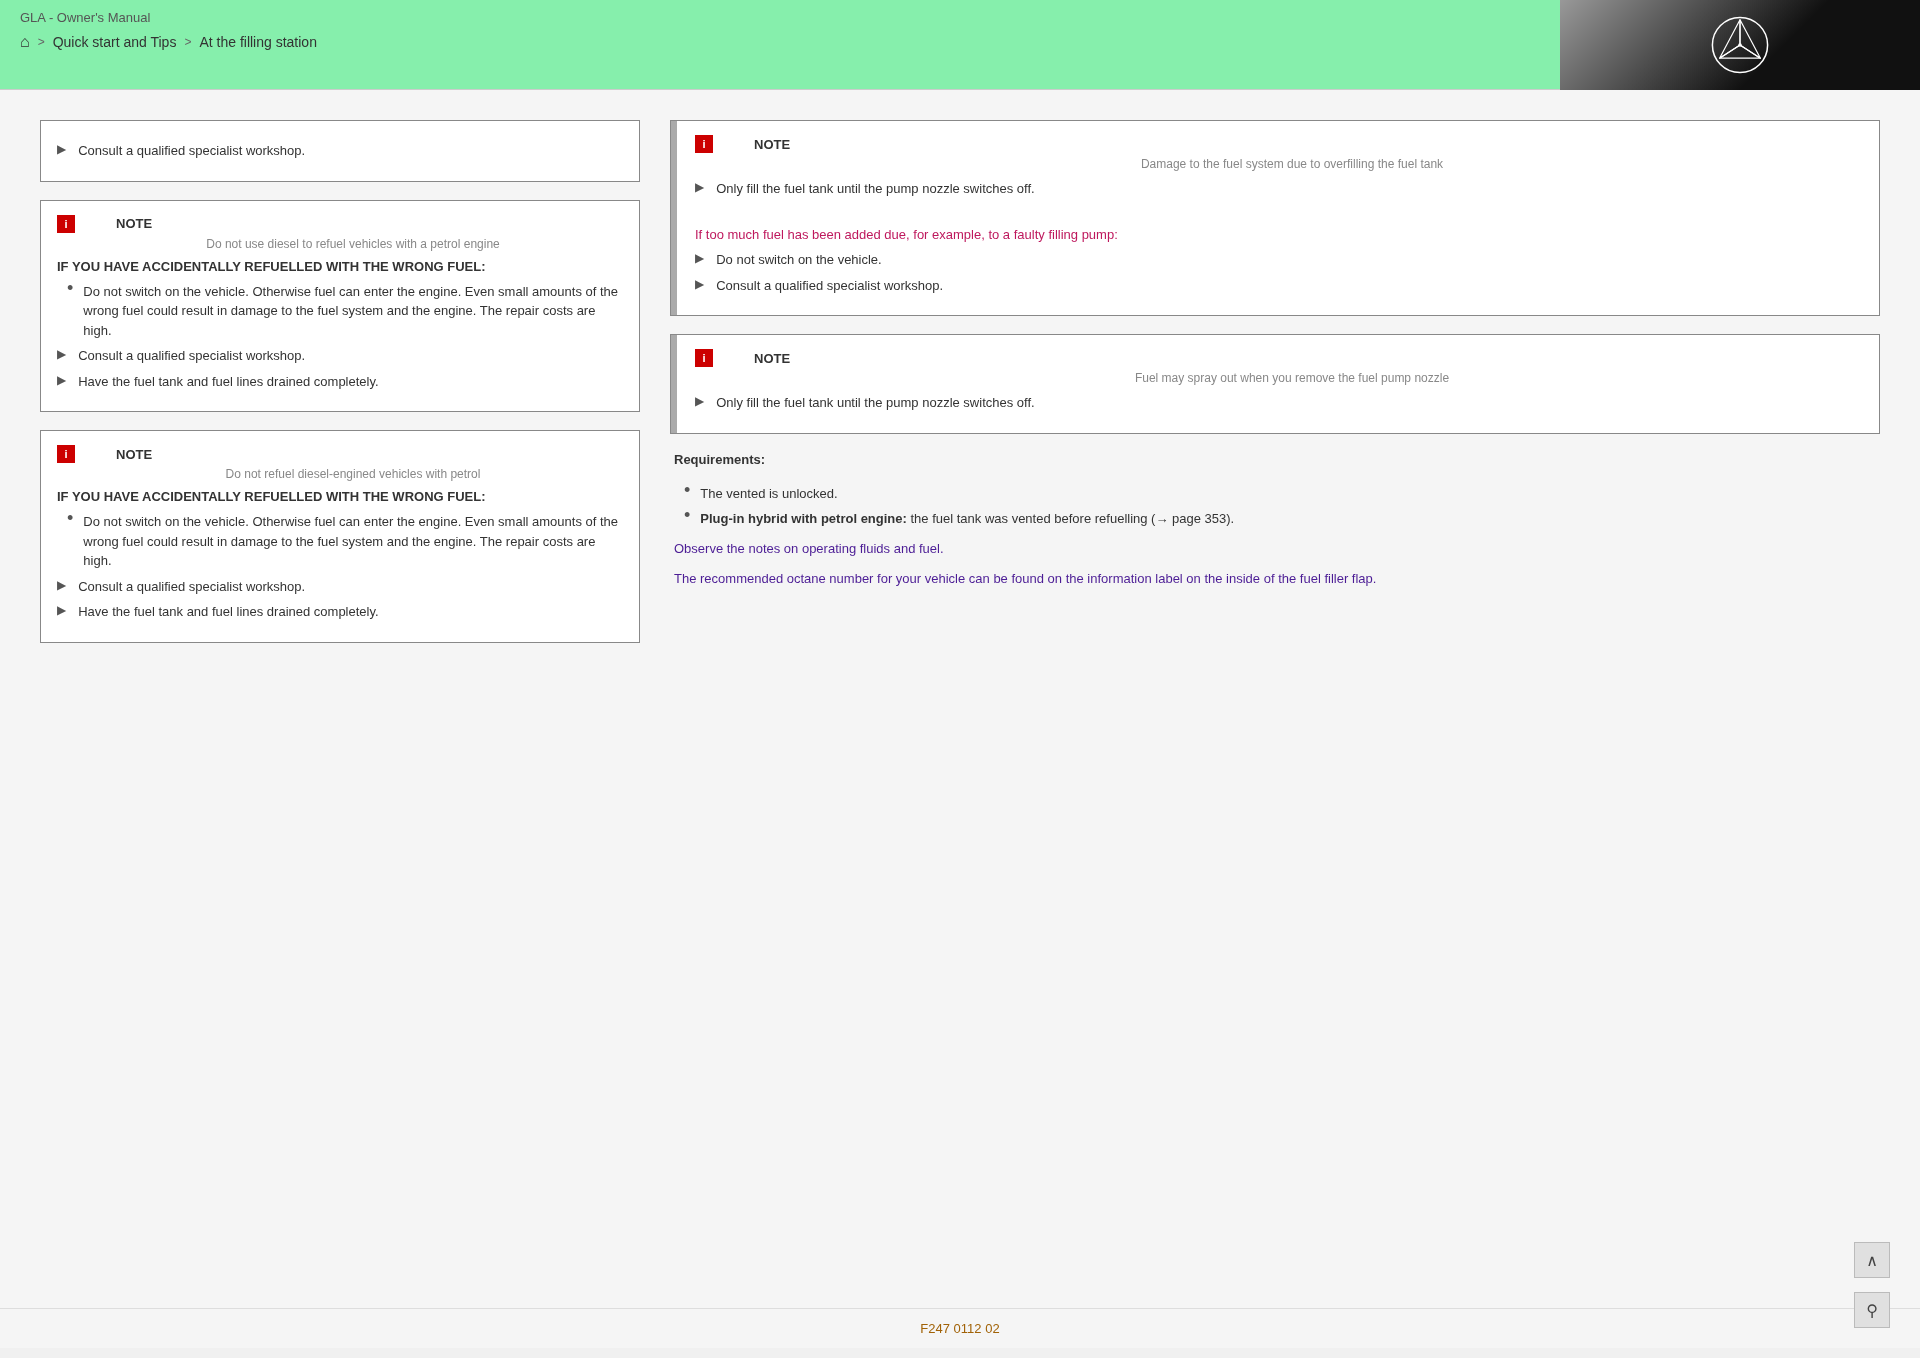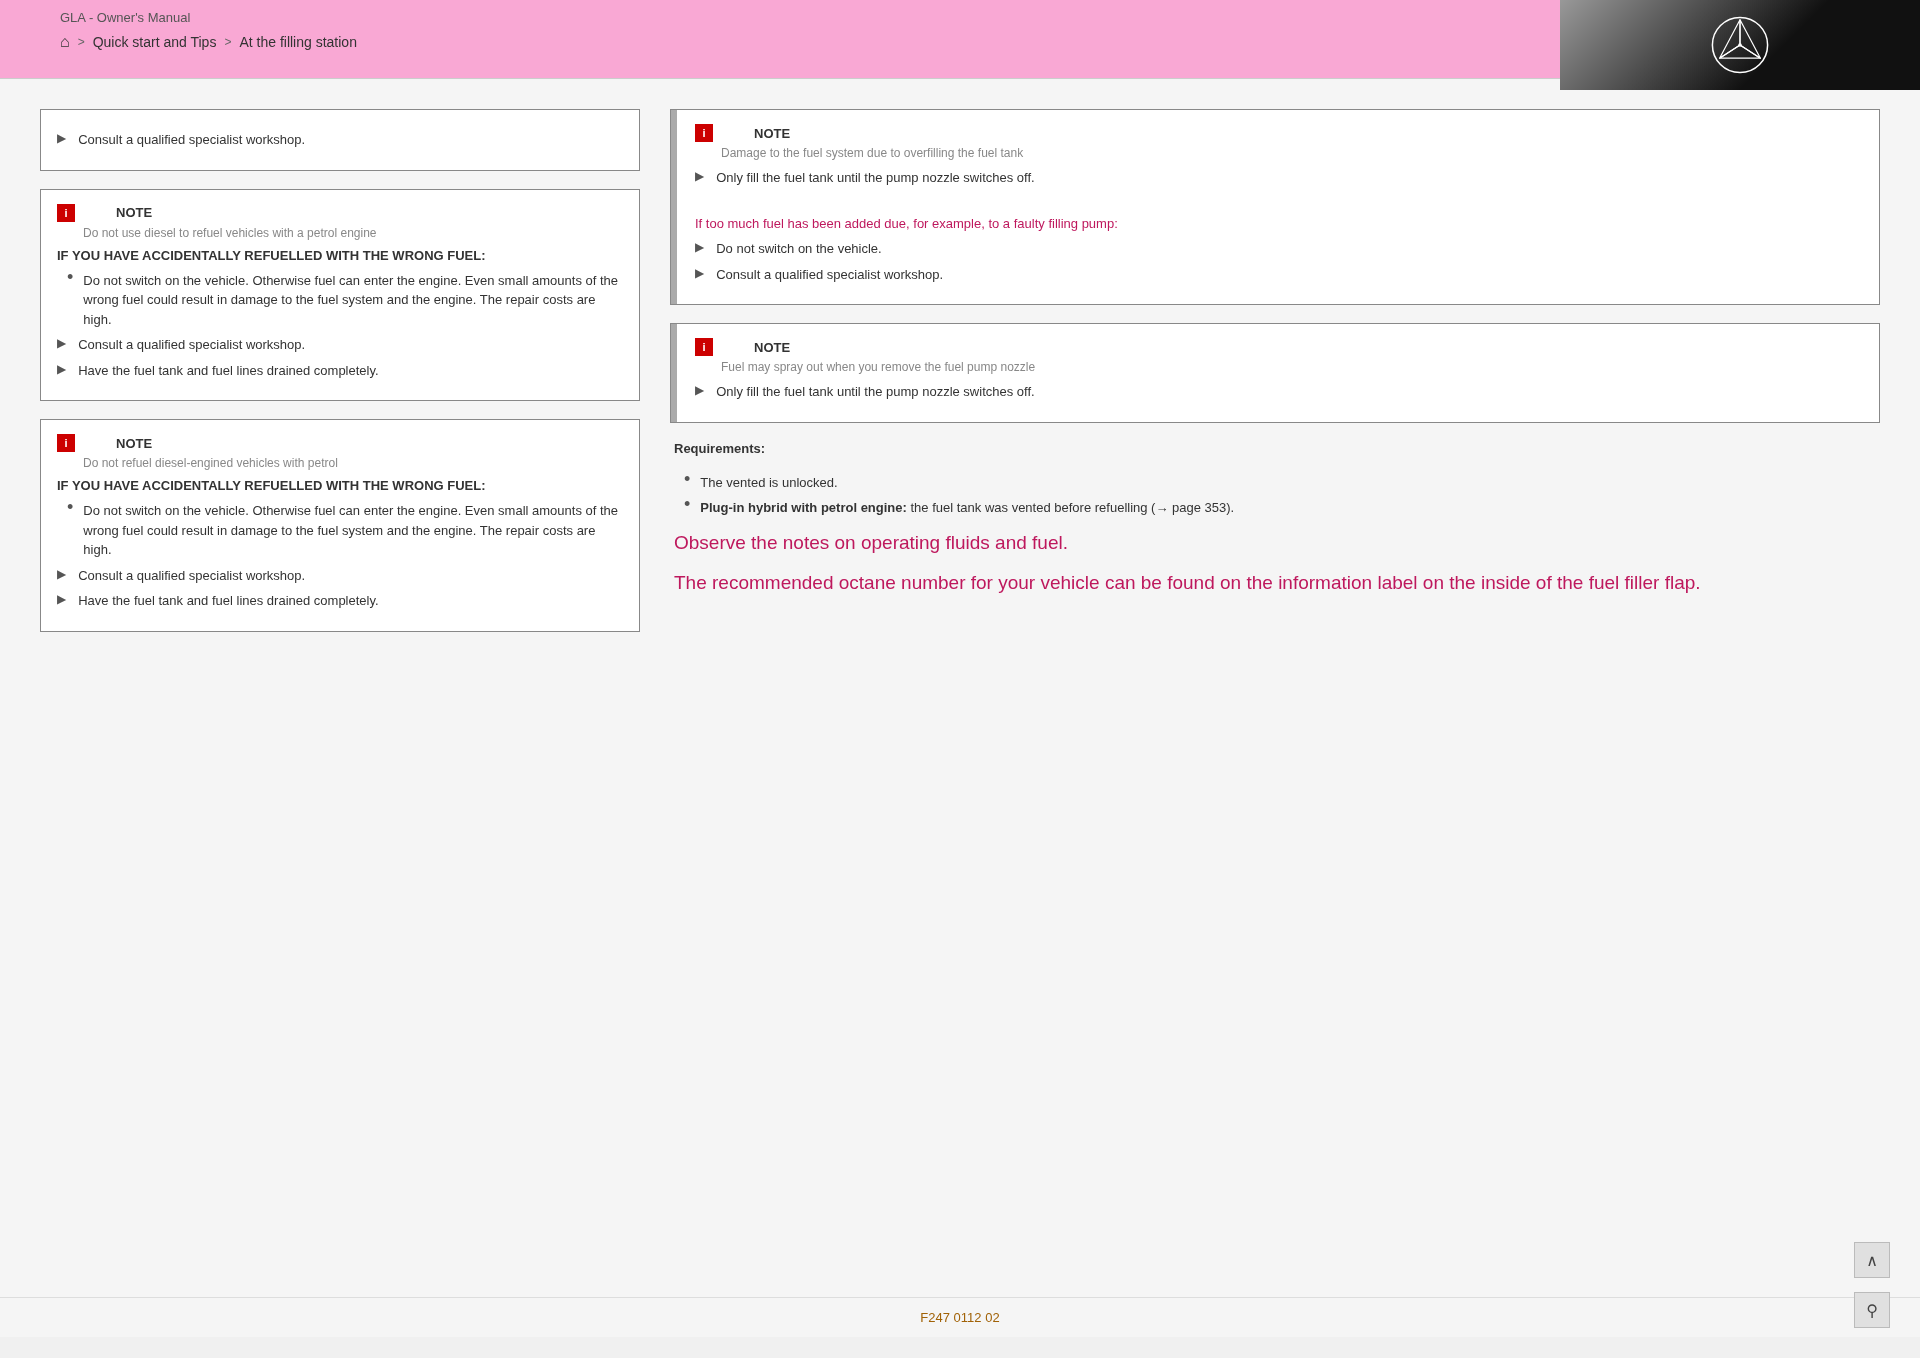--- a/index.html
+++ b/index.html
@@ -7,25 +7,24 @@
       font-family: Arial, sans-serif;
       font-size: 13px;
       background: #f0f0f0;
       width: 1920px;
       min-height: 1358px;
       color: #333;
     }
 
     
     .header {
-      background: #f9a8d4;
+      background: #86efac;
       border-bottom: 1px solid #ccc;
       position: relative;
-      height: 79px;
-      padding-left: 40px;
+      height: 90px;
     }
     .header-top {
       padding: 10px 20px 4px 20px;
       font-size: 13px;
       color: #555;
       font-weight: 500;
     }
     .breadcrumb {
       padding: 4px 20px;
       display: flex;
@@ -115,20 +114,21 @@
       font-weight: bold;
       font-size: 13px;
       color: #333;
       padding-left: 33px;
     }
     .note-subtitle {
       font-size: 12px;
       color: #888;
       margin-left: 26px;
       margin-bottom: 8px;
+      text-align: center;
     }
     .note-heading {
       font-weight: bold;
       font-size: 13px;
       margin: 8px 0 8px 0;
     }
 
     
     .simple-box {
       border: 1.5px solid #888;
@@ -196,22 +196,22 @@
     
     .requirements-section {
       padding: 0 4px;
     }
     .requirements-title {
       font-weight: bold;
       font-size: 13px;
       margin-bottom: 17px;
     }
     .requirements-text {
-      font-size: 19px;
-      color: #be185d;
+      font-size: 13px;
+      color: #4c1d95;
       line-height: 1.6;
       margin-top: 10px;
     }
 
     
     .footer {
       text-align: center;
       padding: 12px;
       background: #f5f5f5;
       font-size: 13px;

